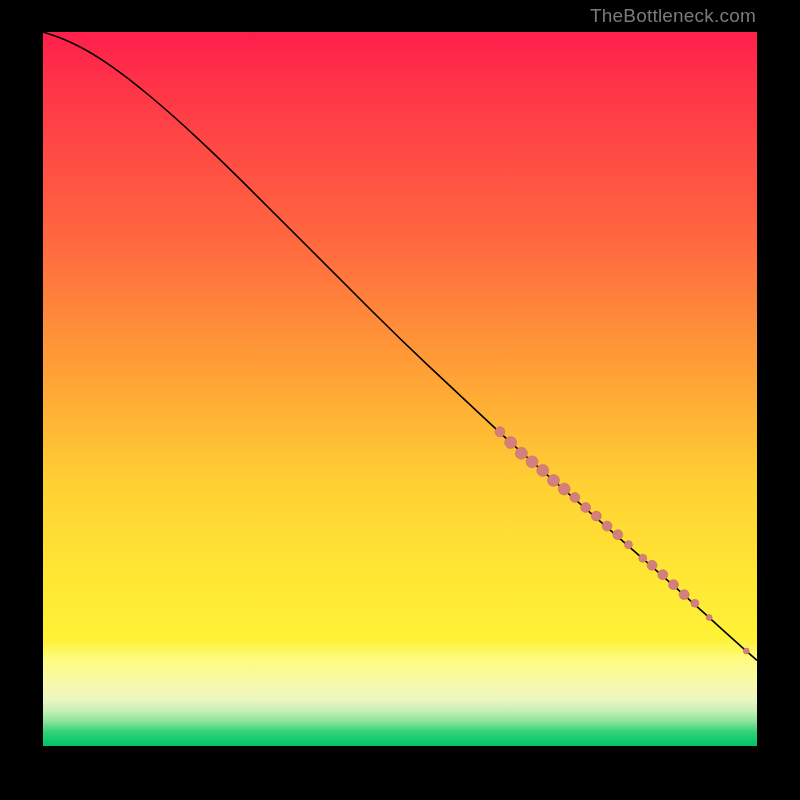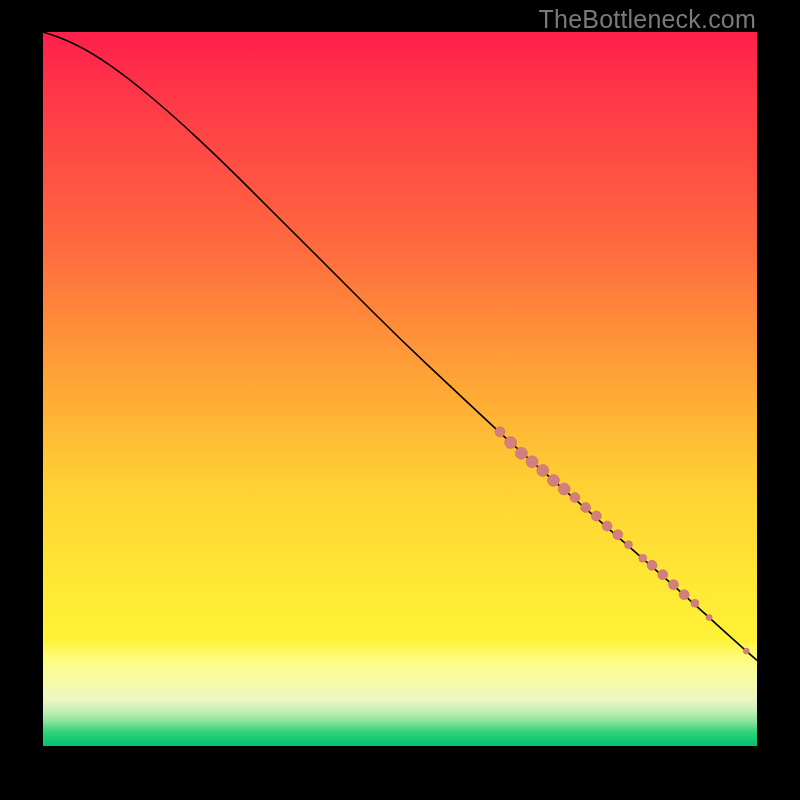--- a/index.html
+++ b/index.html
@@ -40,21 +40,21 @@
       #8fe49a 96.5%,
       #33d27a 98%,
       #00c36a 100%
     );
   }
   .watermark {
     position: absolute;
     top: 5px;
     right: 44px;
     color: #7a7a7a;
-    font-size: 25px;
+    font-size: 19px;
     letter-spacing: 0.2px;
     user-select: none;
   }
   svg.overlay {
     position: absolute;
     left: 43px;
     top: 32px;
     width: 714px;
     height: 714px;
     overflow: visible;

